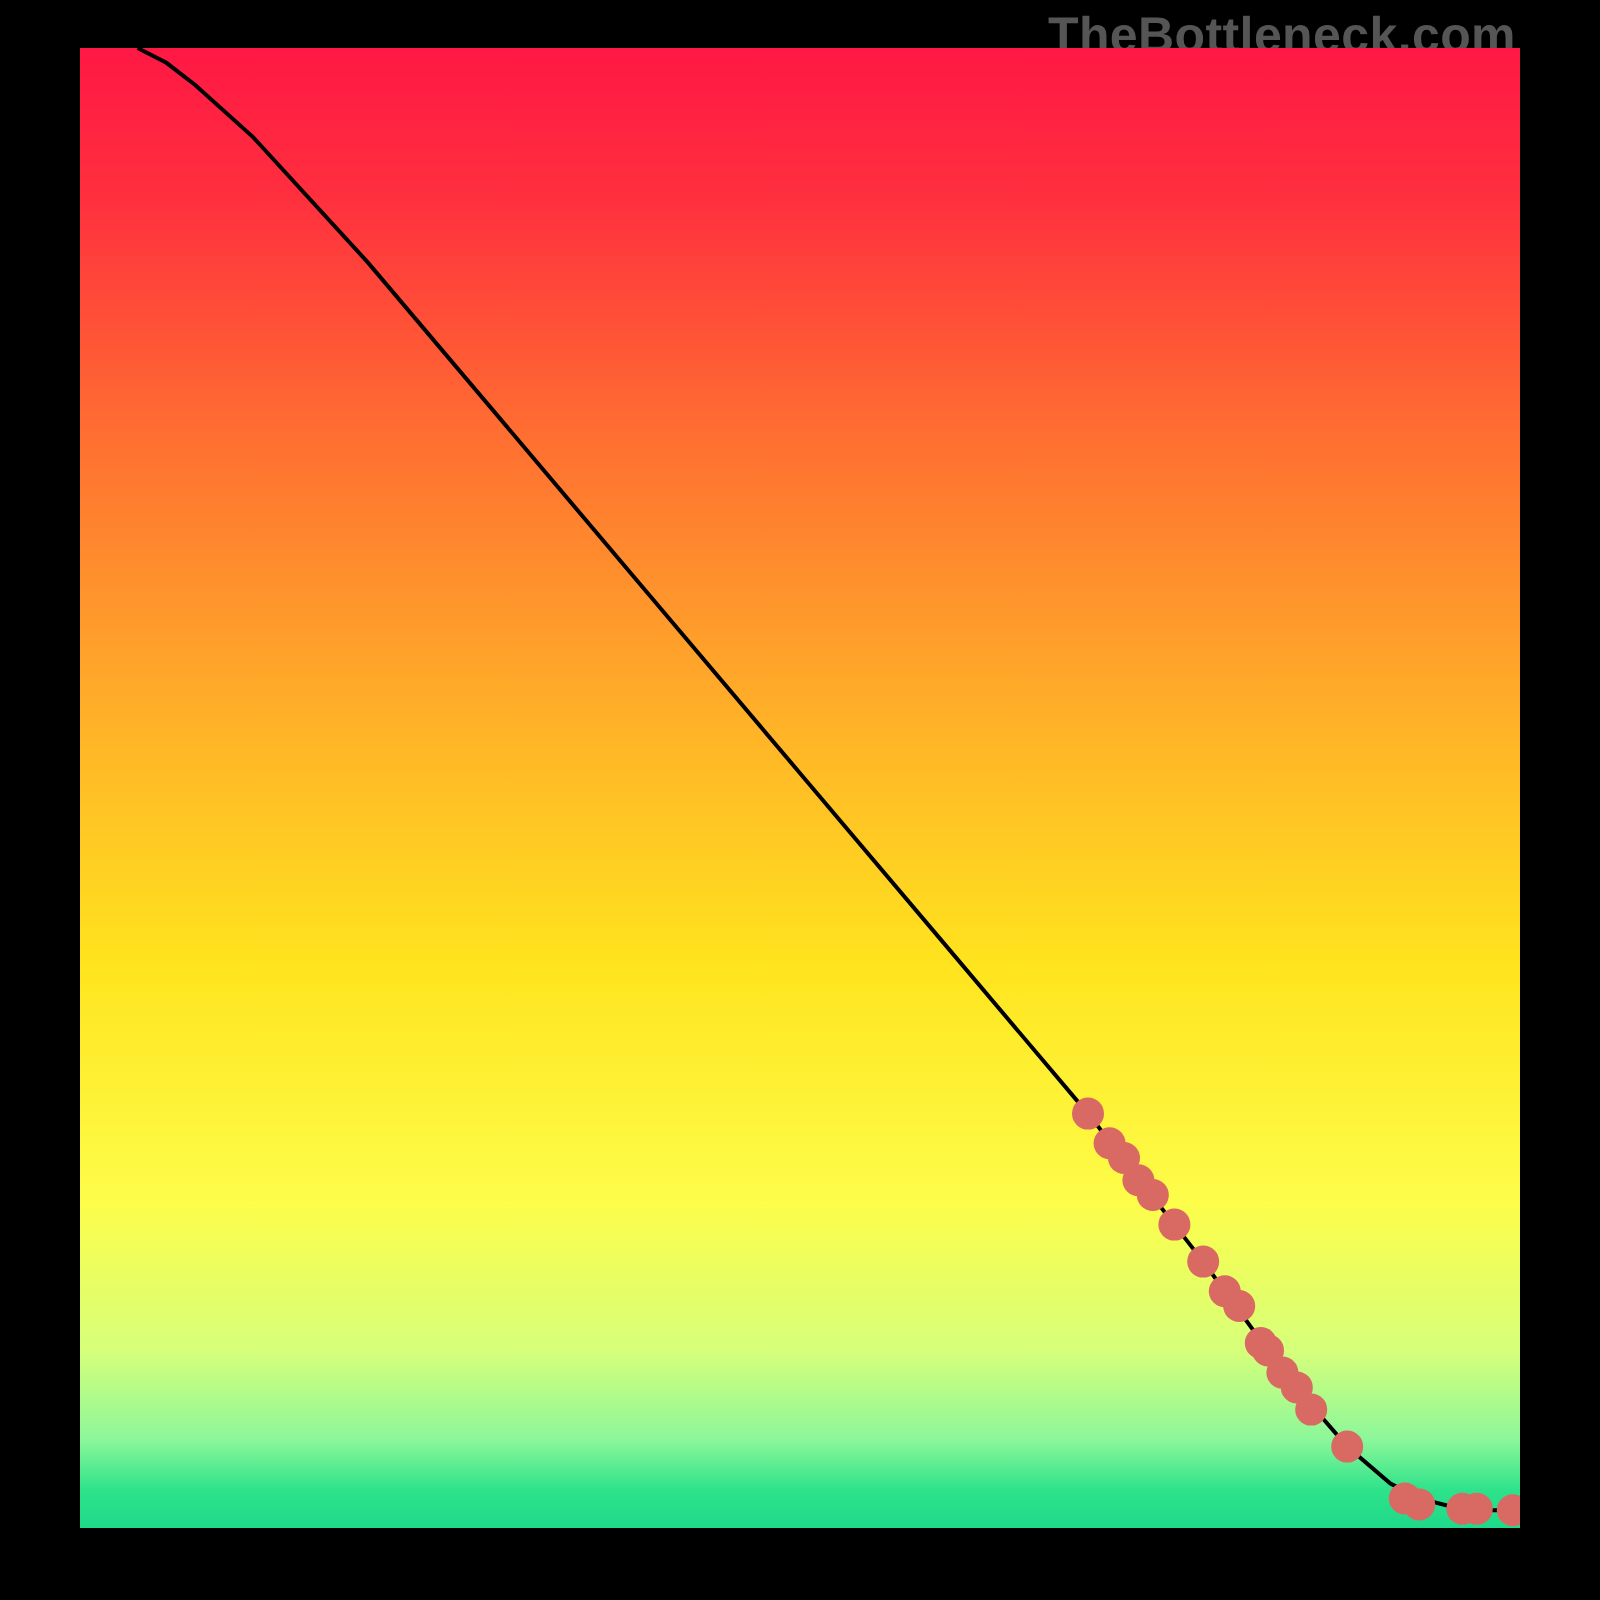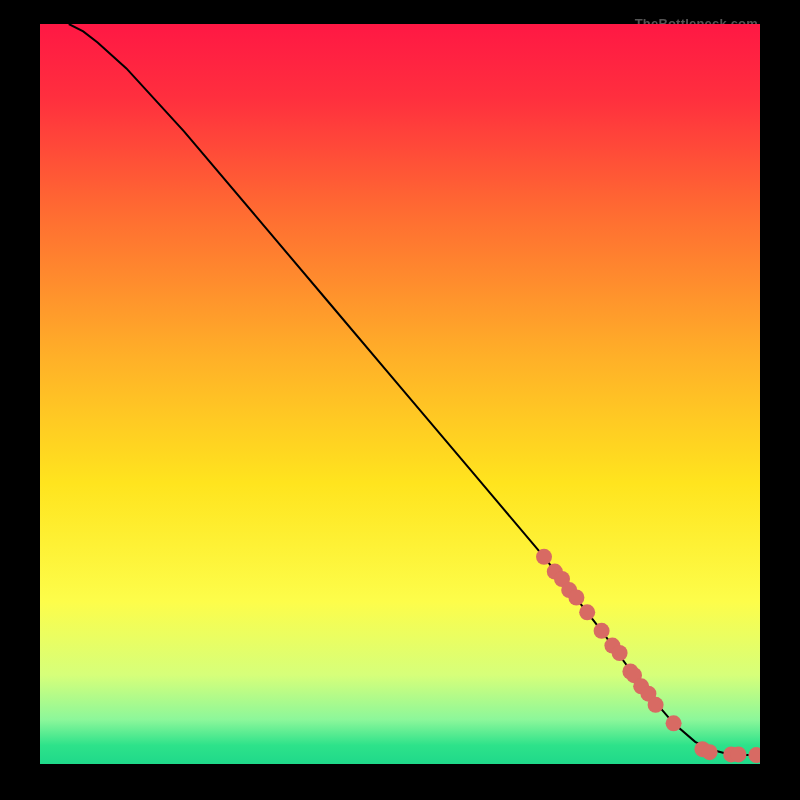--- a/index.html
+++ b/index.html
@@ -24,23 +24,23 @@
     width: 720px;
     height: 740px;
   }
   .plot svg {
     display: block;
     width: 720px;
     height: 740px;
   }
   .watermark {
     position: absolute;
-    top: 16px;
+    top: 4px;
     right: 42px;
-    font-size: 13px;
+    font-size: 25px;
     font-weight: 600;
     color: #555;
     letter-spacing: 0.2px;
     user-select: none;
   }
 </style>
 </head>
 <body>
 
 <div class="frame">

